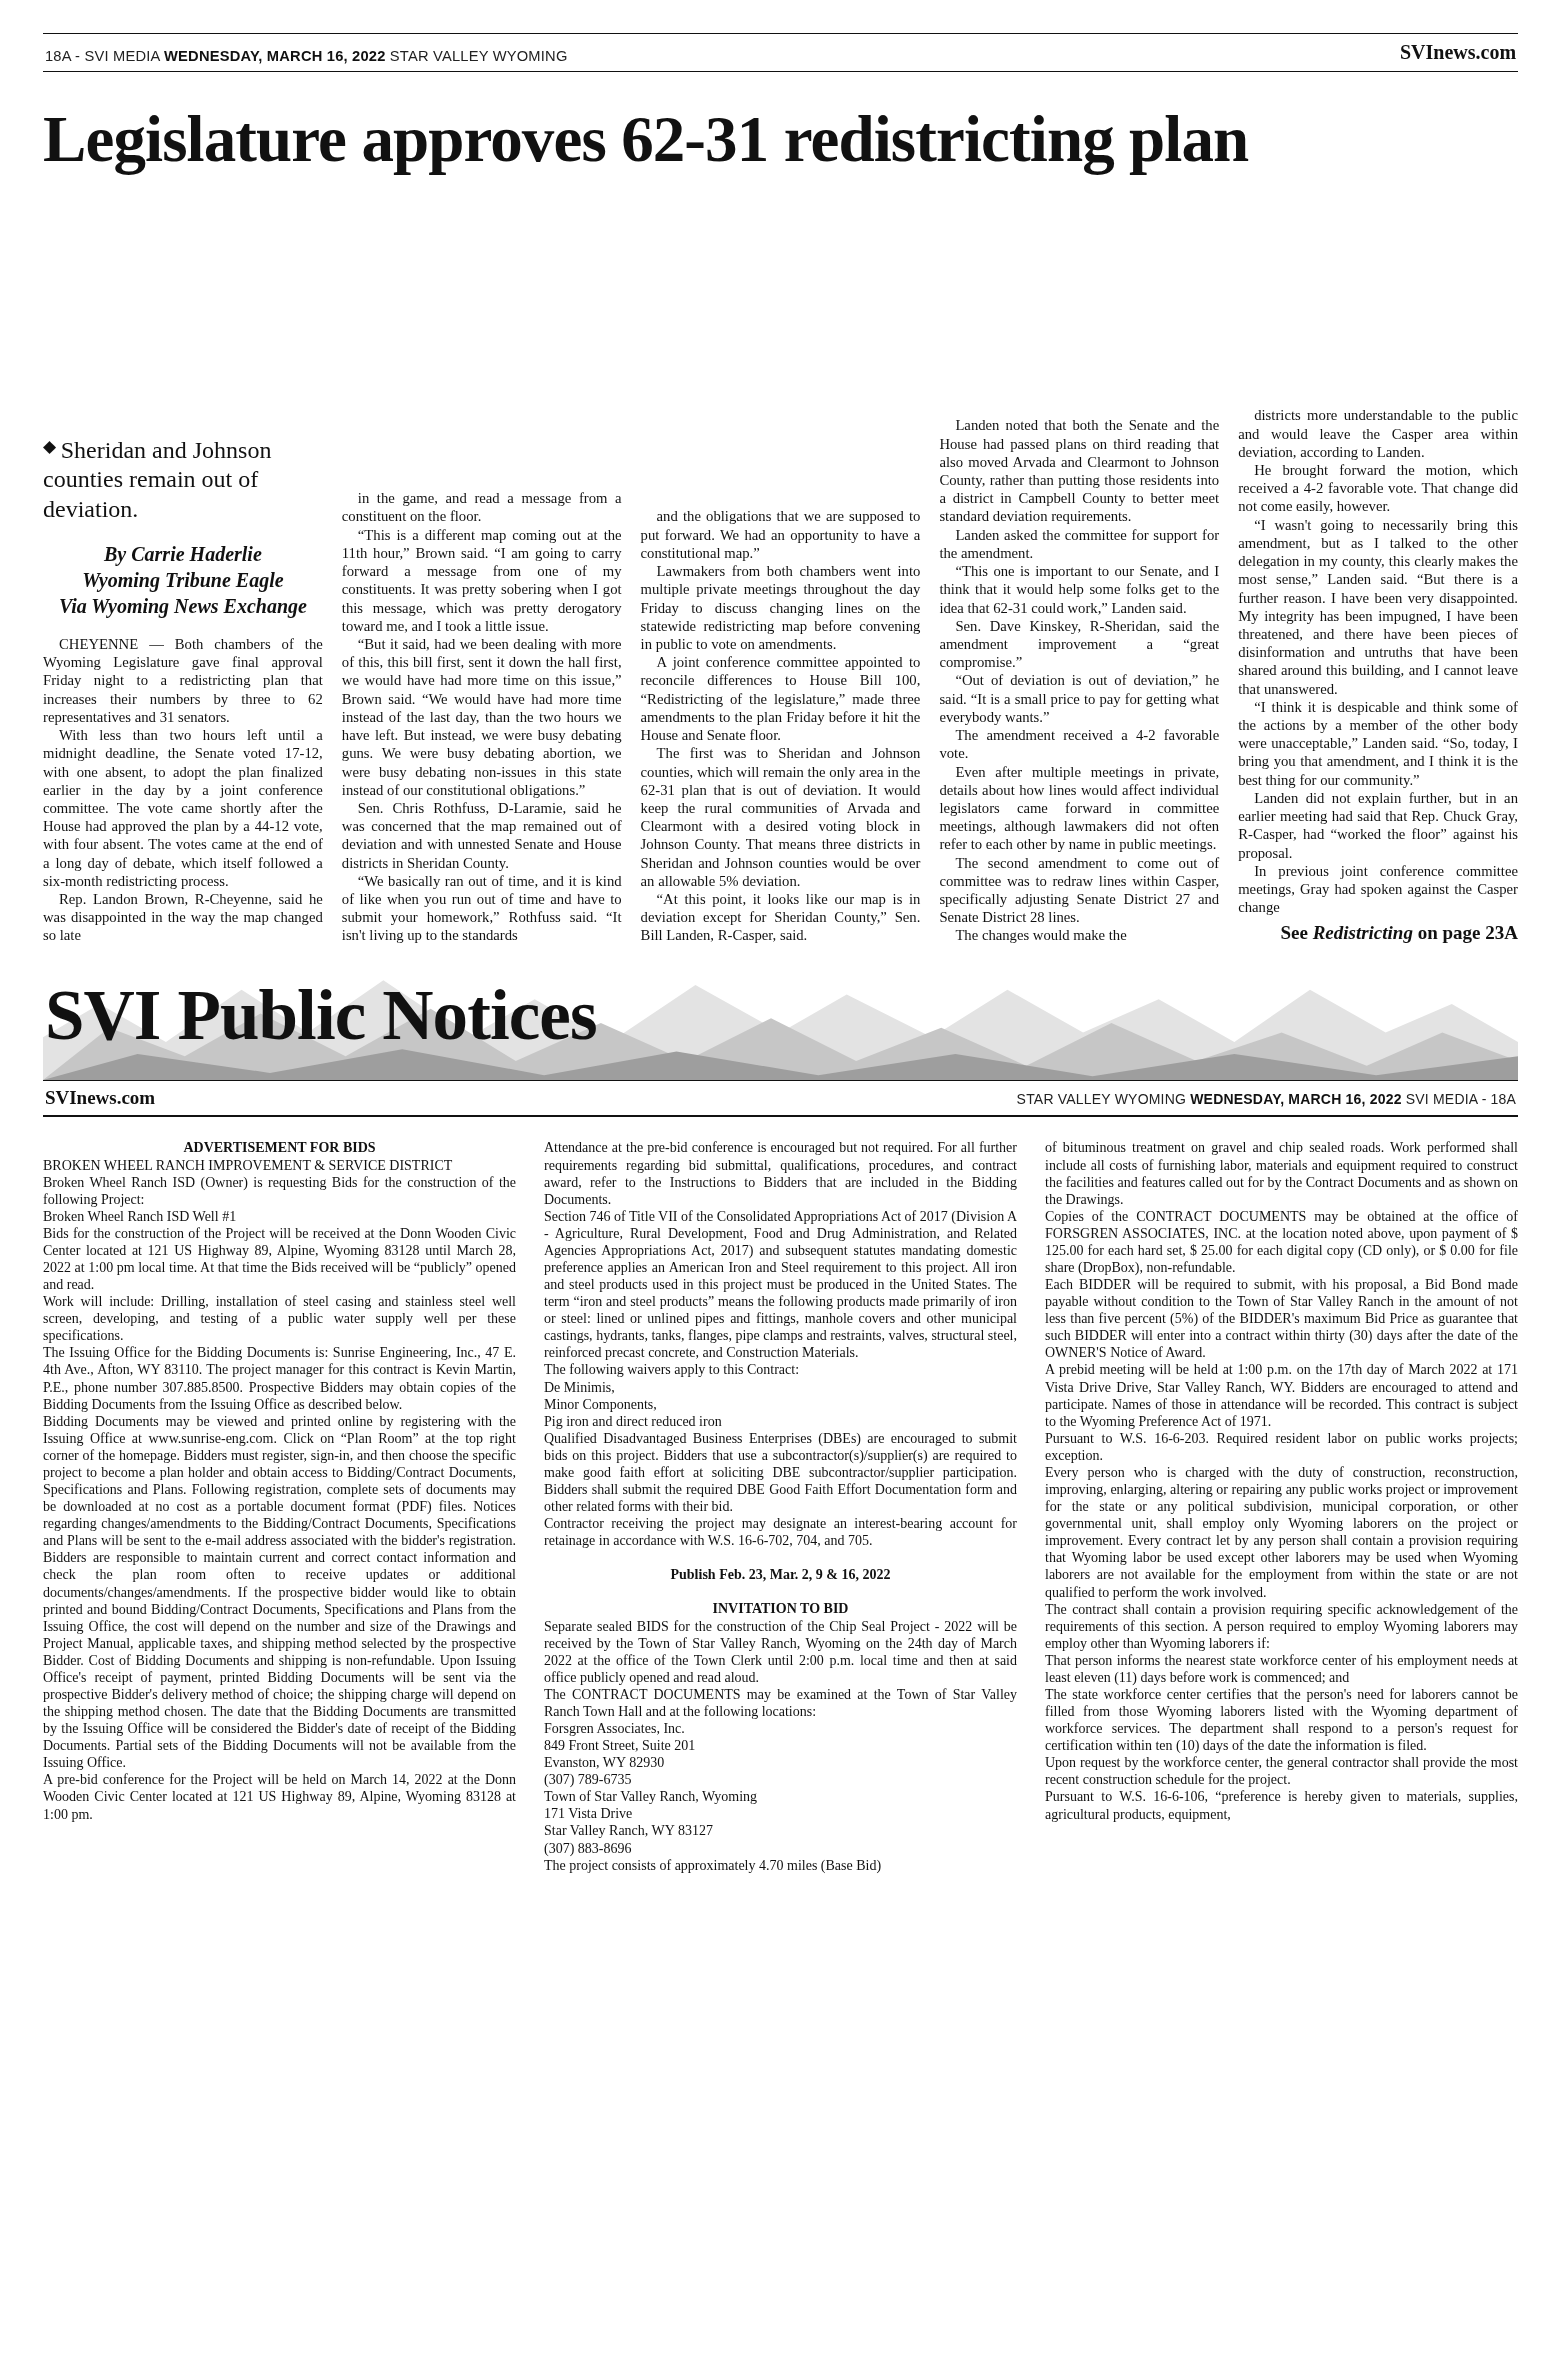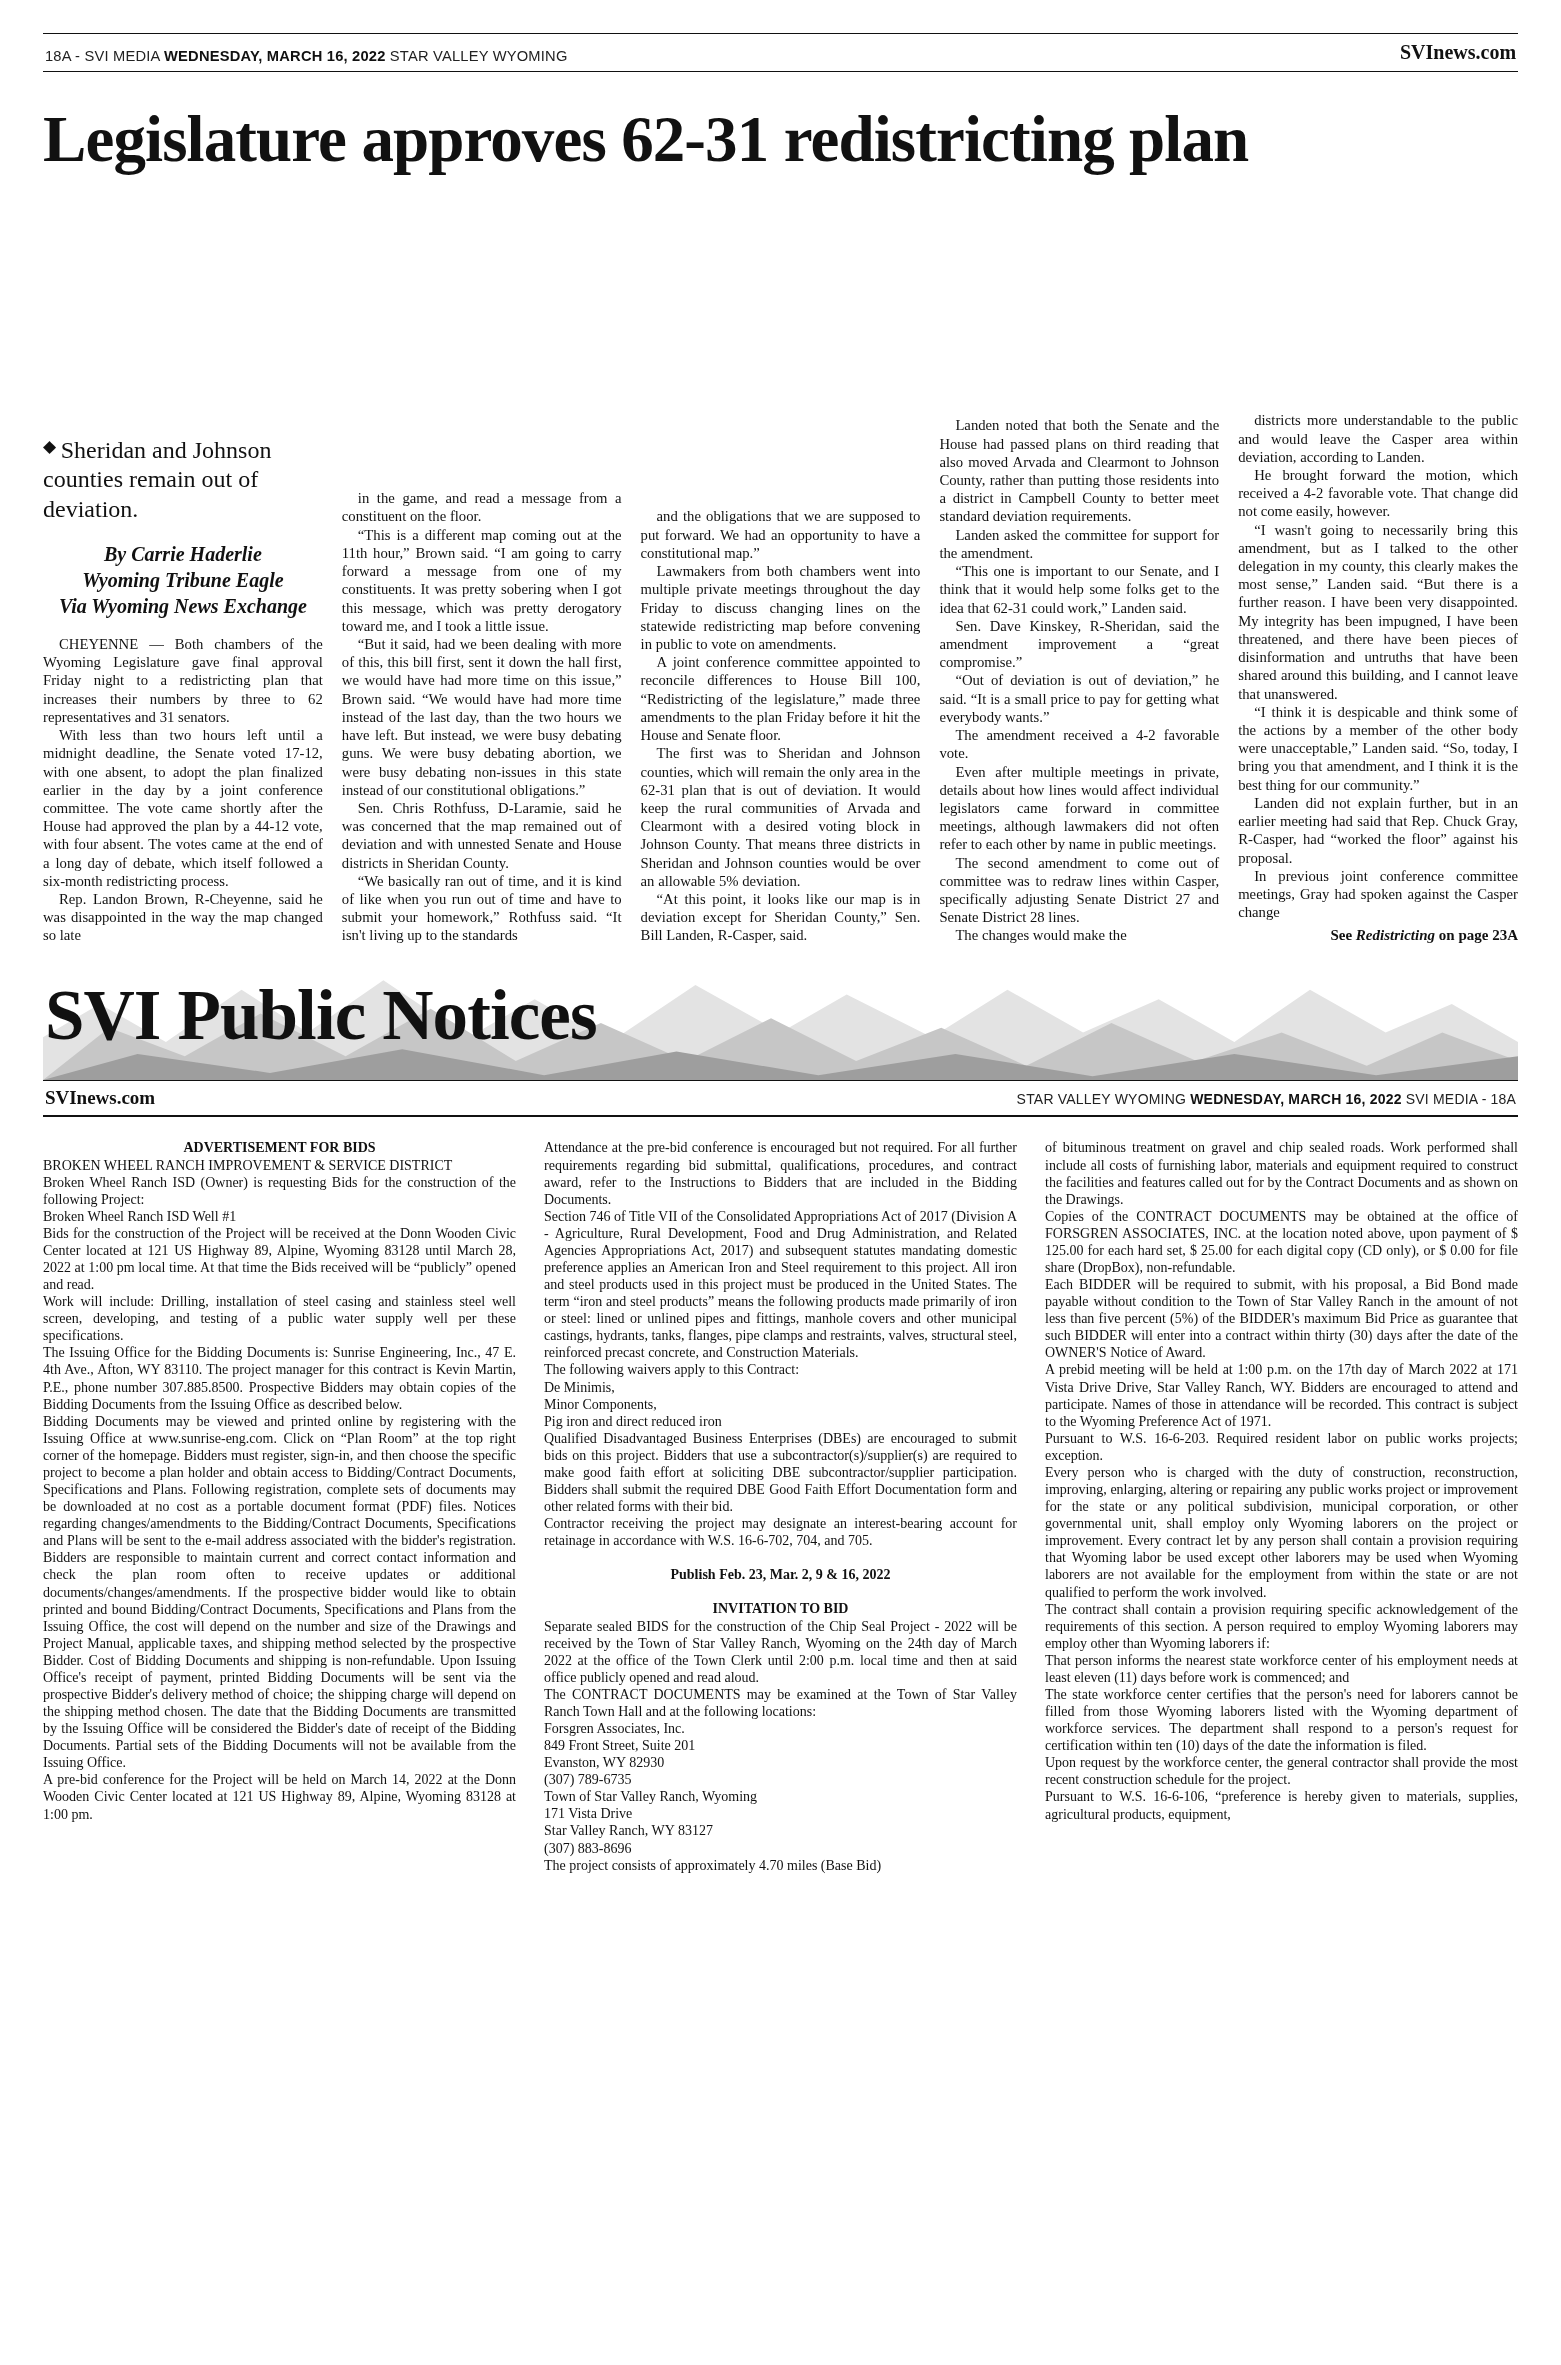--- a/index.html
+++ b/index.html
@@ -18,21 +18,21 @@
   .headline { margin-top:30px; font-size:65px; font-weight:bold; letter-spacing:-0.9px; white-space:nowrap; }
 
   
   .article { margin-top:26.5px; display:flex; gap:19px; height:741px; overflow:hidden;align-items:flex-end; }
   .acol { flex:1 1 0; font-size:14.7px; line-height:1.24; text-align:justify; hyphens:auto; }
   .acol p { text-indent:16px; margin:0; }
   .deck { font-size:24px; line-height:1.24; text-align:left; margin-bottom:16px; }
   .deck-bullet { font-size:17px; vertical-align:5.7px; margin-right:4.7px; }
   .byline { margin:4.7px 0 16px 0; text-align:center; font-style:italic; font-weight:bold; font-size:20px; line-height:1.3; }
   .byline p { text-indent:0; }
-  .continuation { margin-top:4.7px; text-align:right; font-weight:bold; font-size:15px; }
+  .continuation { margin-top:4.7px; text-align:right; font-weight:bold; font-size:19px; }
   .continuation .ital { font-style:italic; }
 
   
   .banner { position:relative; height:127px; margin-top:8.5px; overflow:hidden; }
   .banner svg { position:absolute; left:0; bottom:0; width:100%; height:114px; }
   .banner-title { position:absolute; left:1.9px; bottom:24px; font-size:71px; font-weight:bold; letter-spacing:-0.9px; }
 
   
   .masthead { border-top:0.9px solid #111; border-bottom:2.4px solid #111; padding:5.7px 1.9px 6.6px 1.9px;
               display:flex; justify-content:space-between; align-items:baseline; }

